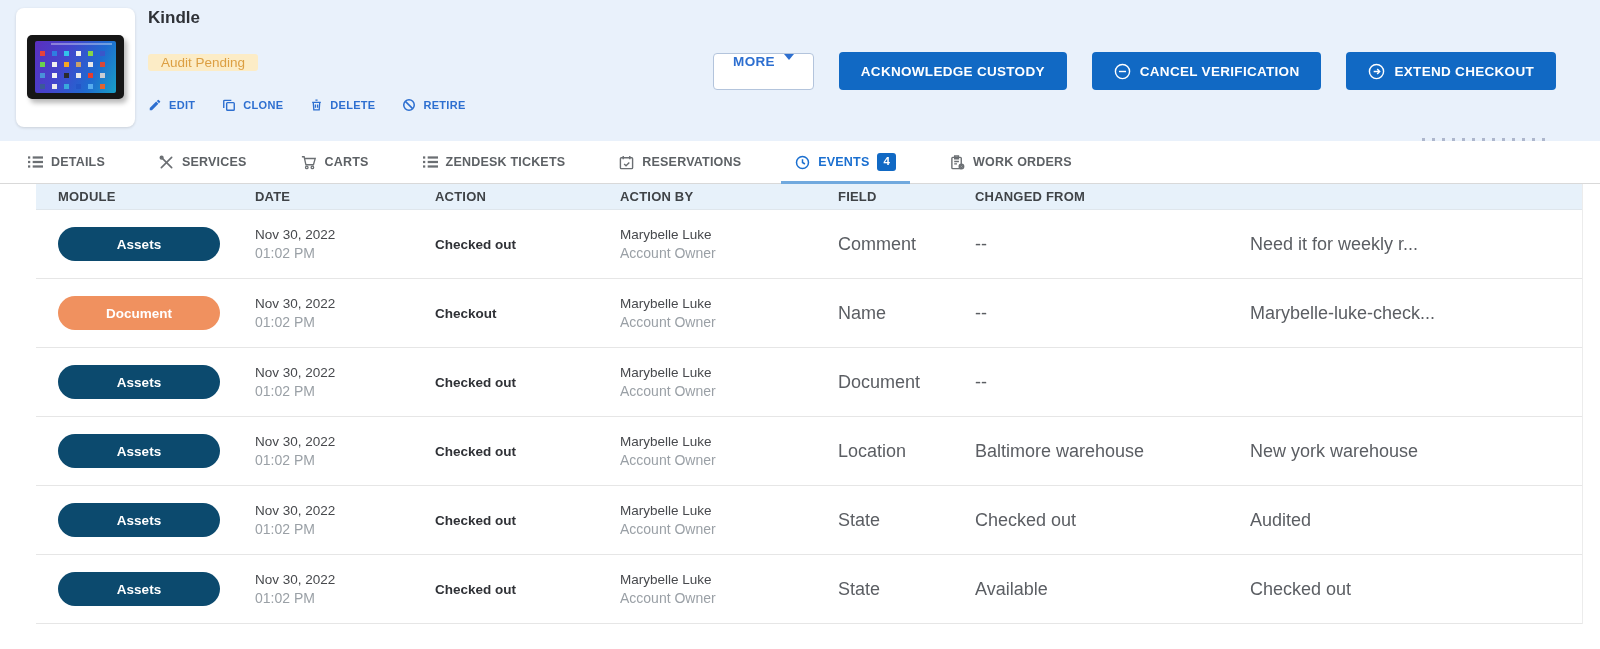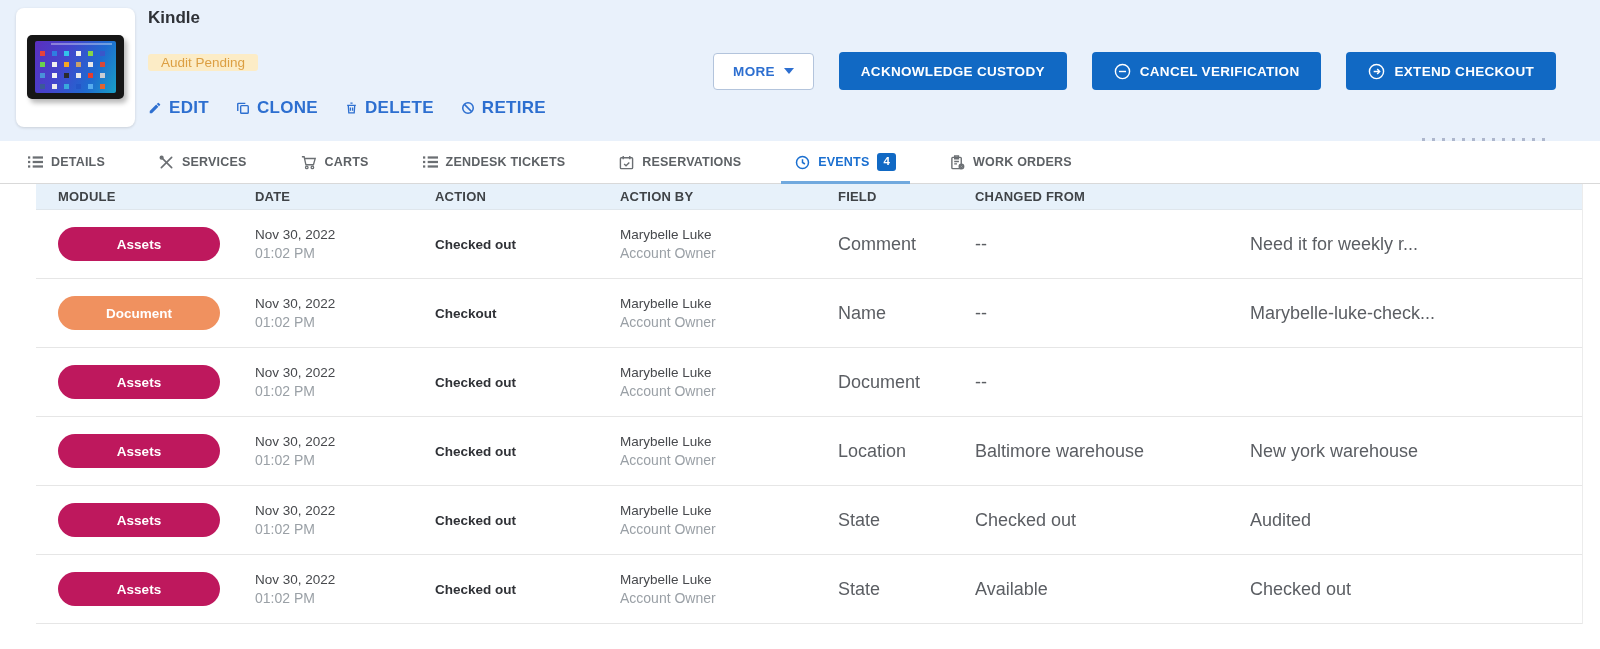--- a/index.html
+++ b/index.html
@@ -16,25 +16,25 @@
     box-shadow:
       12px 0 0 #2f7de1, 24px 0 0 #32c3ea, 36px 0 0 #f2f2f2, 48px 0 0 #84d64a, 60px 0 0 #3a57c9,
       0 11px 0 #6ad14f, 12px 11px 0 #efefef, 24px 11px 0 #f6a623, 36px 11px 0 #c9a06a, 48px 11px 0 #e8e8e8, 60px 11px 0 #d8483a,
       0 22px 0 #4a90d9, 12px 22px 0 #f4f4f4, 24px 22px 0 #2b2b2b, 36px 22px 0 #e9eaec, 48px 22px 0 #e33e2f, 60px 22px 0 #c9cdd4,
       0 33px 0 #3b5998, 12px 33px 0 #ececec, 24px 33px 0 #3aa8dc, 36px 33px 0 #2456c8, 48px 33px 0 #55acee, 60px 33px 0 #e2642f; }
 
   .asset-title { position:absolute; left:148px; top:8px; font-size:17px; font-weight:700; color:#2f3237; }
   .status-badge { position:absolute; left:148px; top:54px; background:#fcecc6; color:#dc9f43; font-size:13.5px; padding:1px 13px; border-radius:3px; }
 
   .link-row { position:absolute; left:148px; top:98px; display:flex; gap:27px; align-items:center; }
-  .hlink { display:flex; align-items:center; gap:7px; color:#2d6fd0; font-size:17px; font-weight:700; letter-spacing:.3px; cursor:pointer; text-decoration:none; }
+  .hlink { display:flex; align-items:center; gap:7px; color:#2d6fd0; font-size:11px; font-weight:700; letter-spacing:.3px; cursor:pointer; text-decoration:none; }
   .hlink svg { display:block; }
 
   .btn-row { position:absolute; right:44px; top:52px; display:flex; gap:25px; align-items:center; }
-  .btn-outline { height:37px; background:#fff; border:1px solid #b3c4dc; border-radius:4px; color:#2d6fd0; font-family:inherit; font-size:13.5px; font-weight:700; letter-spacing:.3px; padding:0 19px; display:flex; align-items:center; gap:9px; cursor:pointer; }
+  .btn-outline { height:37px; background:#fff; border:1px solid #b3c4dc; border-radius:4px; color:#2d6fd0; font-family:inherit; font-size:13.5px; font-weight:700; letter-spacing:.3px; padding:0 19px; display:flex; align-items:flex-start; gap:9px; cursor:pointer; }
   .caret { width:0; height:0; border-left:5px solid transparent; border-right:5px solid transparent; border-top:6px solid #2d6fd0; display:inline-block; }
   .btn-solid { height:38px; background:#1169c4; border:none; border-radius:4px; color:#fff; font-family:inherit; font-size:13.5px; font-weight:700; letter-spacing:.3px; padding:0 22px; display:flex; align-items:center; gap:9px; cursor:pointer; }
   .btn-solid svg { display:block; }
 
   .text-sliver { position:absolute; right:52px; top:138px; width:126px; height:3px; opacity:.55;
     background:repeating-linear-gradient(90deg,#7d87a6 0 3px, transparent 3px 10px); }
 
   
   .tabbar { height:43px; background:#fff; border-bottom:1px solid #d9d9d9; display:flex; align-items:stretch; padding-left:12px; }
   .tab { position:relative; display:flex; align-items:center; gap:8px; color:#5d6165; font-size:12.5px; font-weight:700; letter-spacing:.2px; padding:0 16px; margin-right:22px; cursor:pointer; white-space:nowrap; }
@@ -43,21 +43,21 @@
   .tab.active svg { color:#1a6fd0; }
   .tab.active::after { content:""; position:absolute; left:2px; right:2px; bottom:-1px; height:3px; background:#71a9de; }
   .tab-badge { background:#1169c4; color:#fff; border-radius:3px; font-size:11.5px; font-weight:700; padding:2px 6px; line-height:1.2; }
 
   
   .table { margin-left:36px; width:1547px; border-right:1px solid #ececec; }
   .thead, .trow { display:grid; grid-template-columns:197px 180px 185px 218px 137px 275px 1fr; padding-left:22px; align-items:center; }
   .thead { background:#e7f1fa; height:26px; color:#3f4347; font-size:13px; font-weight:700; letter-spacing:.2px; border-bottom:1px solid #dfe6ec; }
   .trow { height:69px; background:#fff; border-bottom:1px solid #e6e6e6; }
   .pill { width:162px; height:34px; border-radius:17px; color:#fff; font-size:13.5px; font-weight:600; display:flex; align-items:center; justify-content:center; cursor:pointer; }
-  .pill.navy { background:#be185d; }
+  .pill.navy { background:#0c4a6e; }
   .pill.orange { background:#f0915f;text-align:right; }
   .stack .line1 { color:#47494d; font-size:13.5px; }
   .stack .line2 { color:#9aa0a6; font-size:14px; margin-top:3px; }
   .action-cell { color:#2f3136; font-size:13.5px; font-weight:700; }
   .cell-text { color:#5b5e63; font-size:18px; }
 </style>
 </head>
 <body>
 
 <div class="top">

